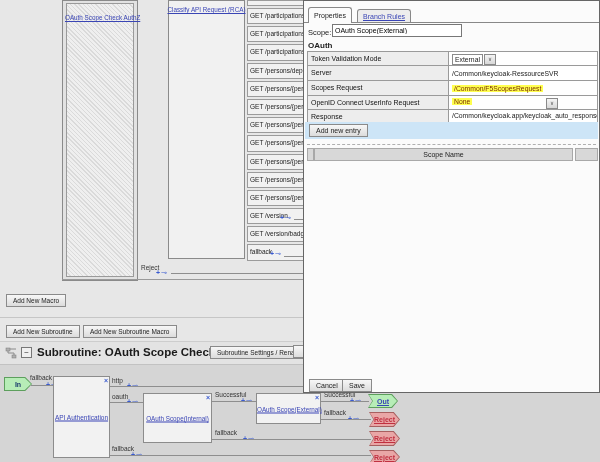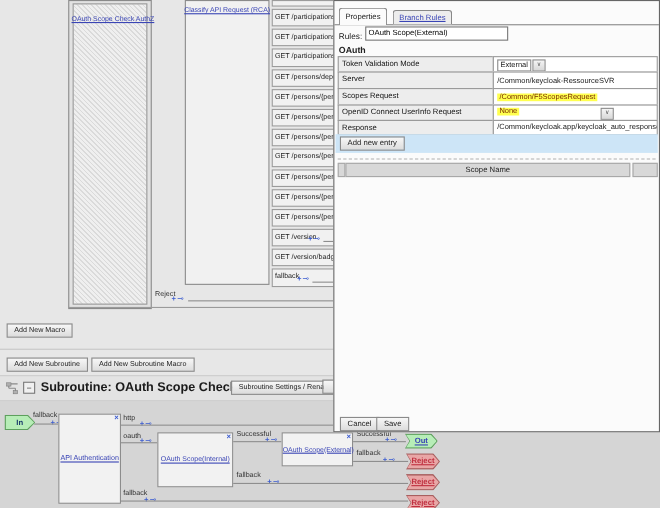--- a/index.html
+++ b/index.html
@@ -219,21 +219,21 @@
 
   <div class="abs" id="panel">
     <div id="tabline"></div>
     <div class="tab" id="tab-props">
       <span>Properties</span>
     </div>
     <div class="tab" id="tab-branch">
       <span class="link">Branch Rules</span>
     </div>
 
-    <span class="abs" style="left:4px;top:27px;font-size:7.5px;">Rules:</span>
+    <span class="abs" style="left:4px;top:27px;font-size:7.5px;">Scope:</span>
     <input id="name-input" value="OAuth Scope(External)" style="">
 
     <span class="abs" style="left:4px;top:40px;font-size:8px;font-weight:bold;">OAuth</span>
 
     <div class="frow" style="top:50px;">
       <div class="fl" style="height:15px;">Token Validation Mode</div>
       <div class="fv" style="height:15px;">
         <span class="combo-text">External</span><span class="combo-btn" style="position:static;display:inline-block;margin-left:1px;vertical-align:top;">∨</span>
       </div>
     </div>

